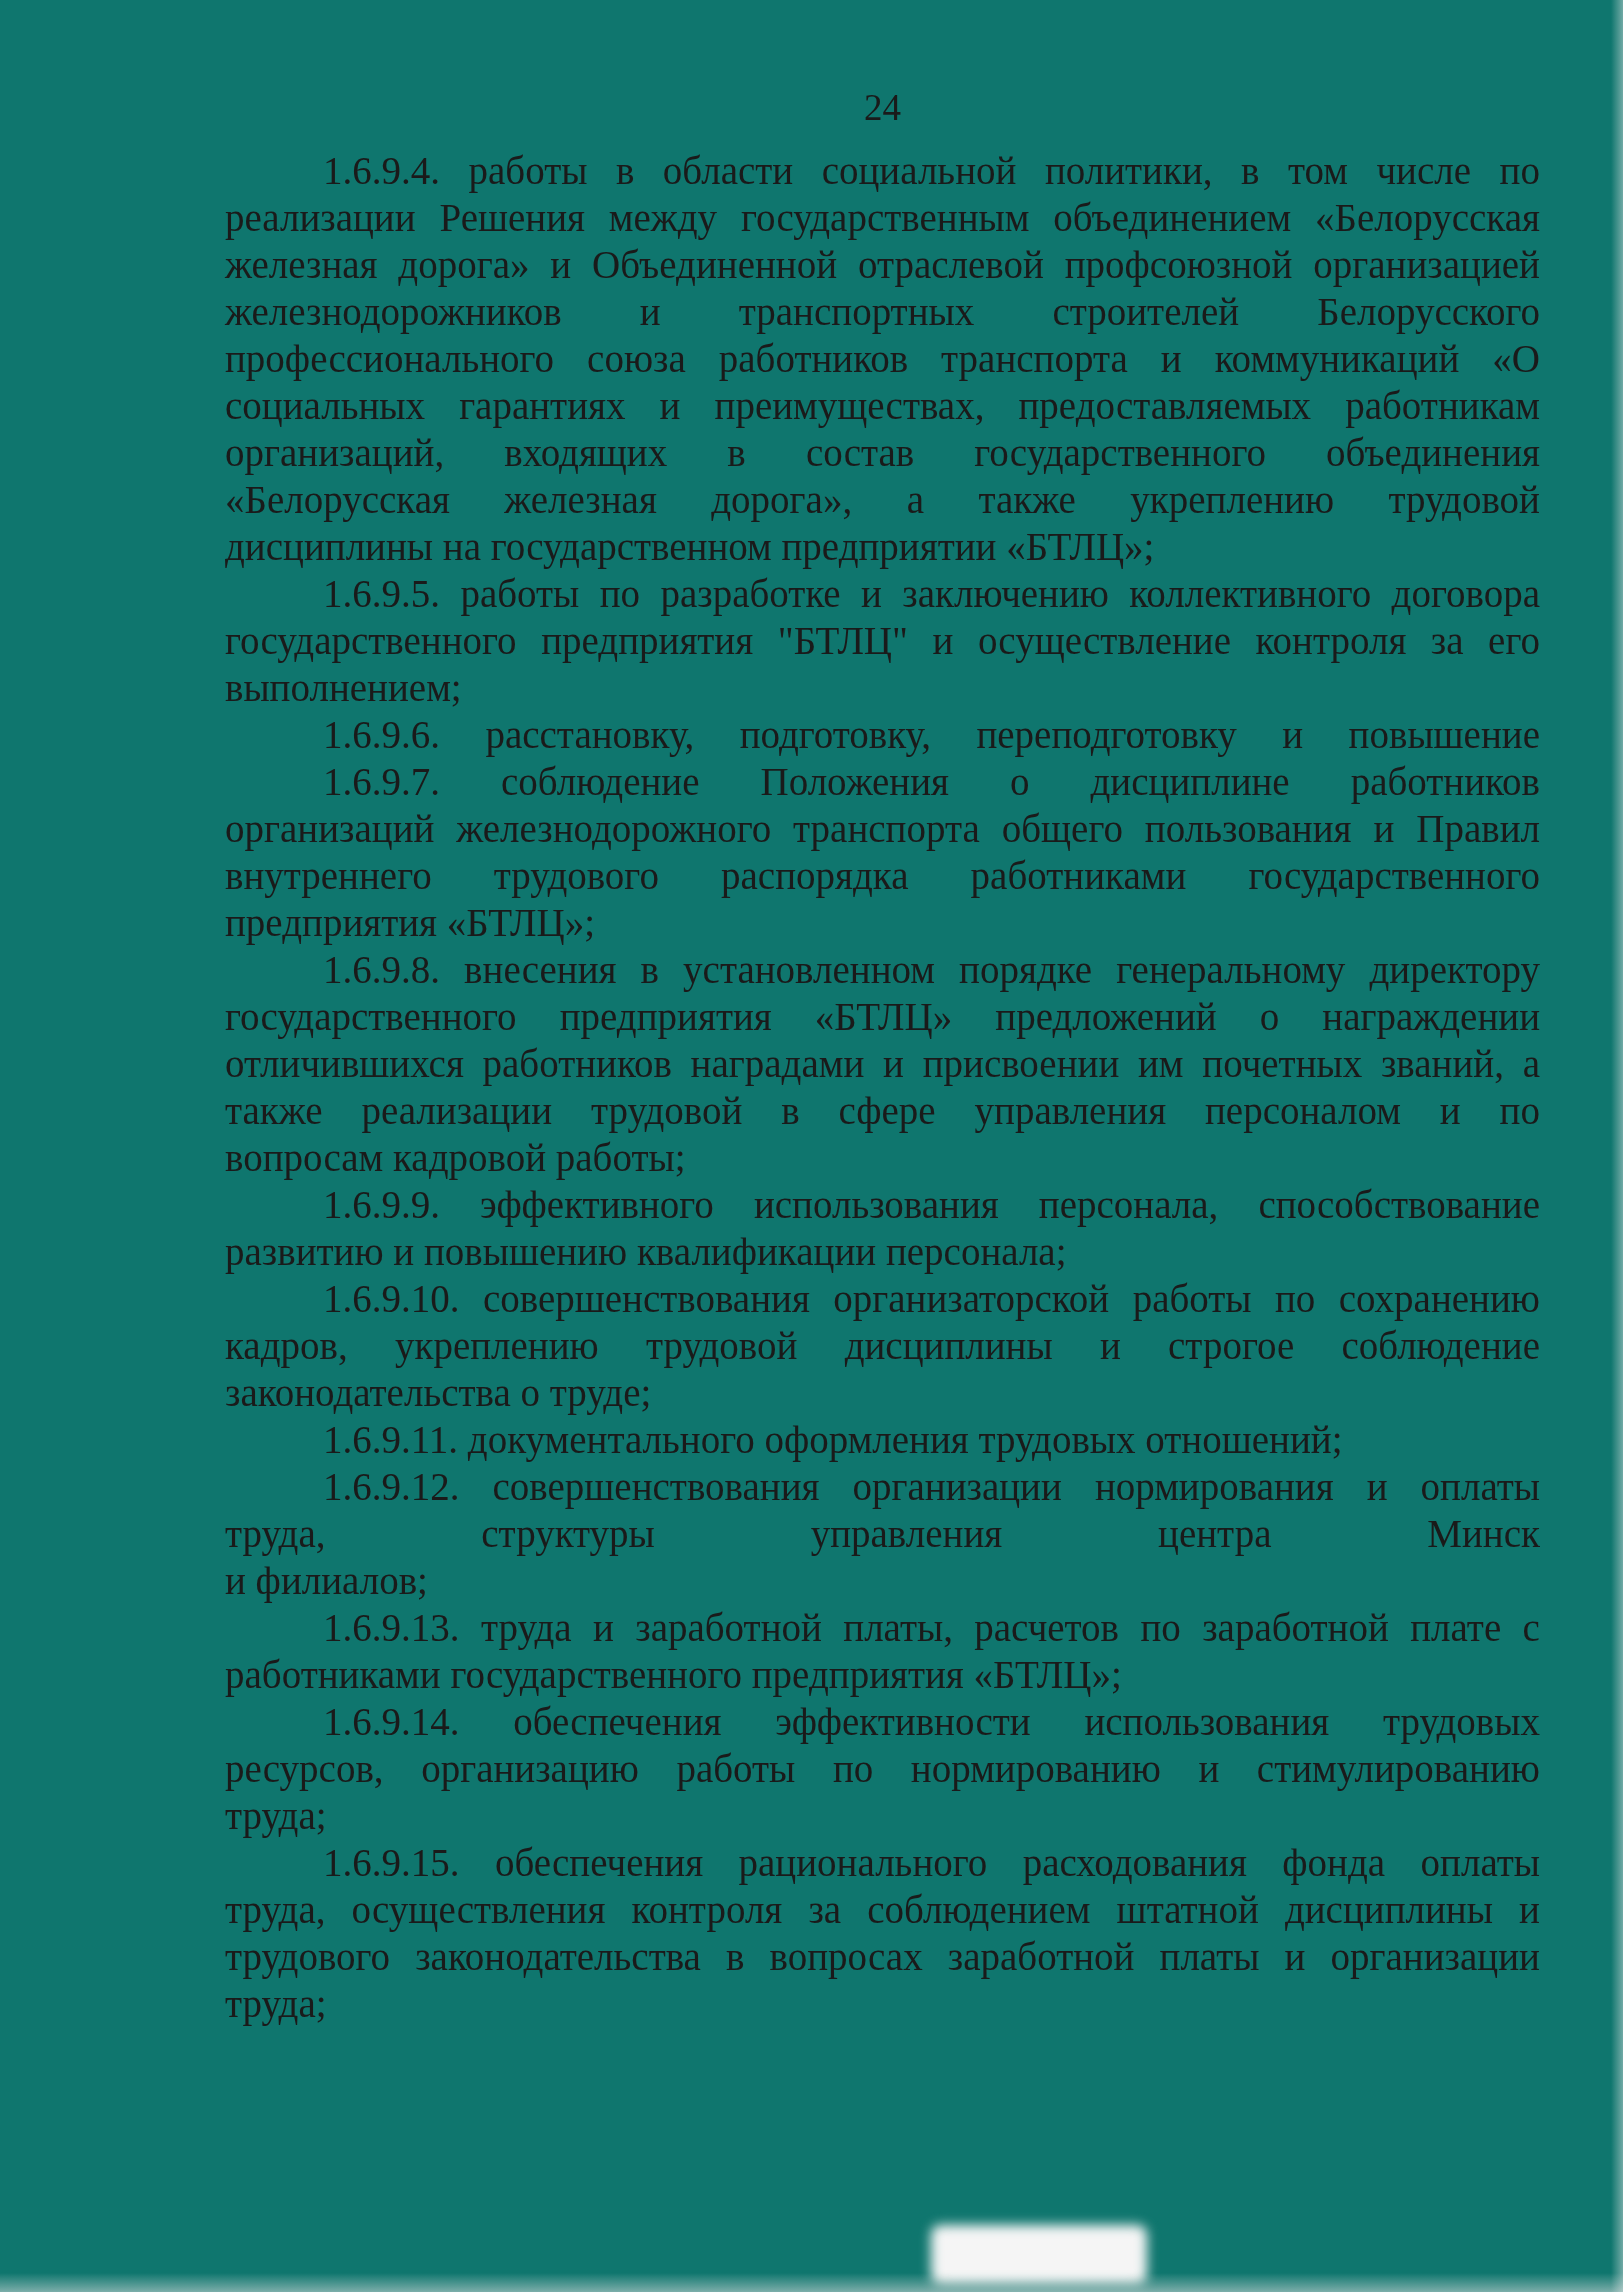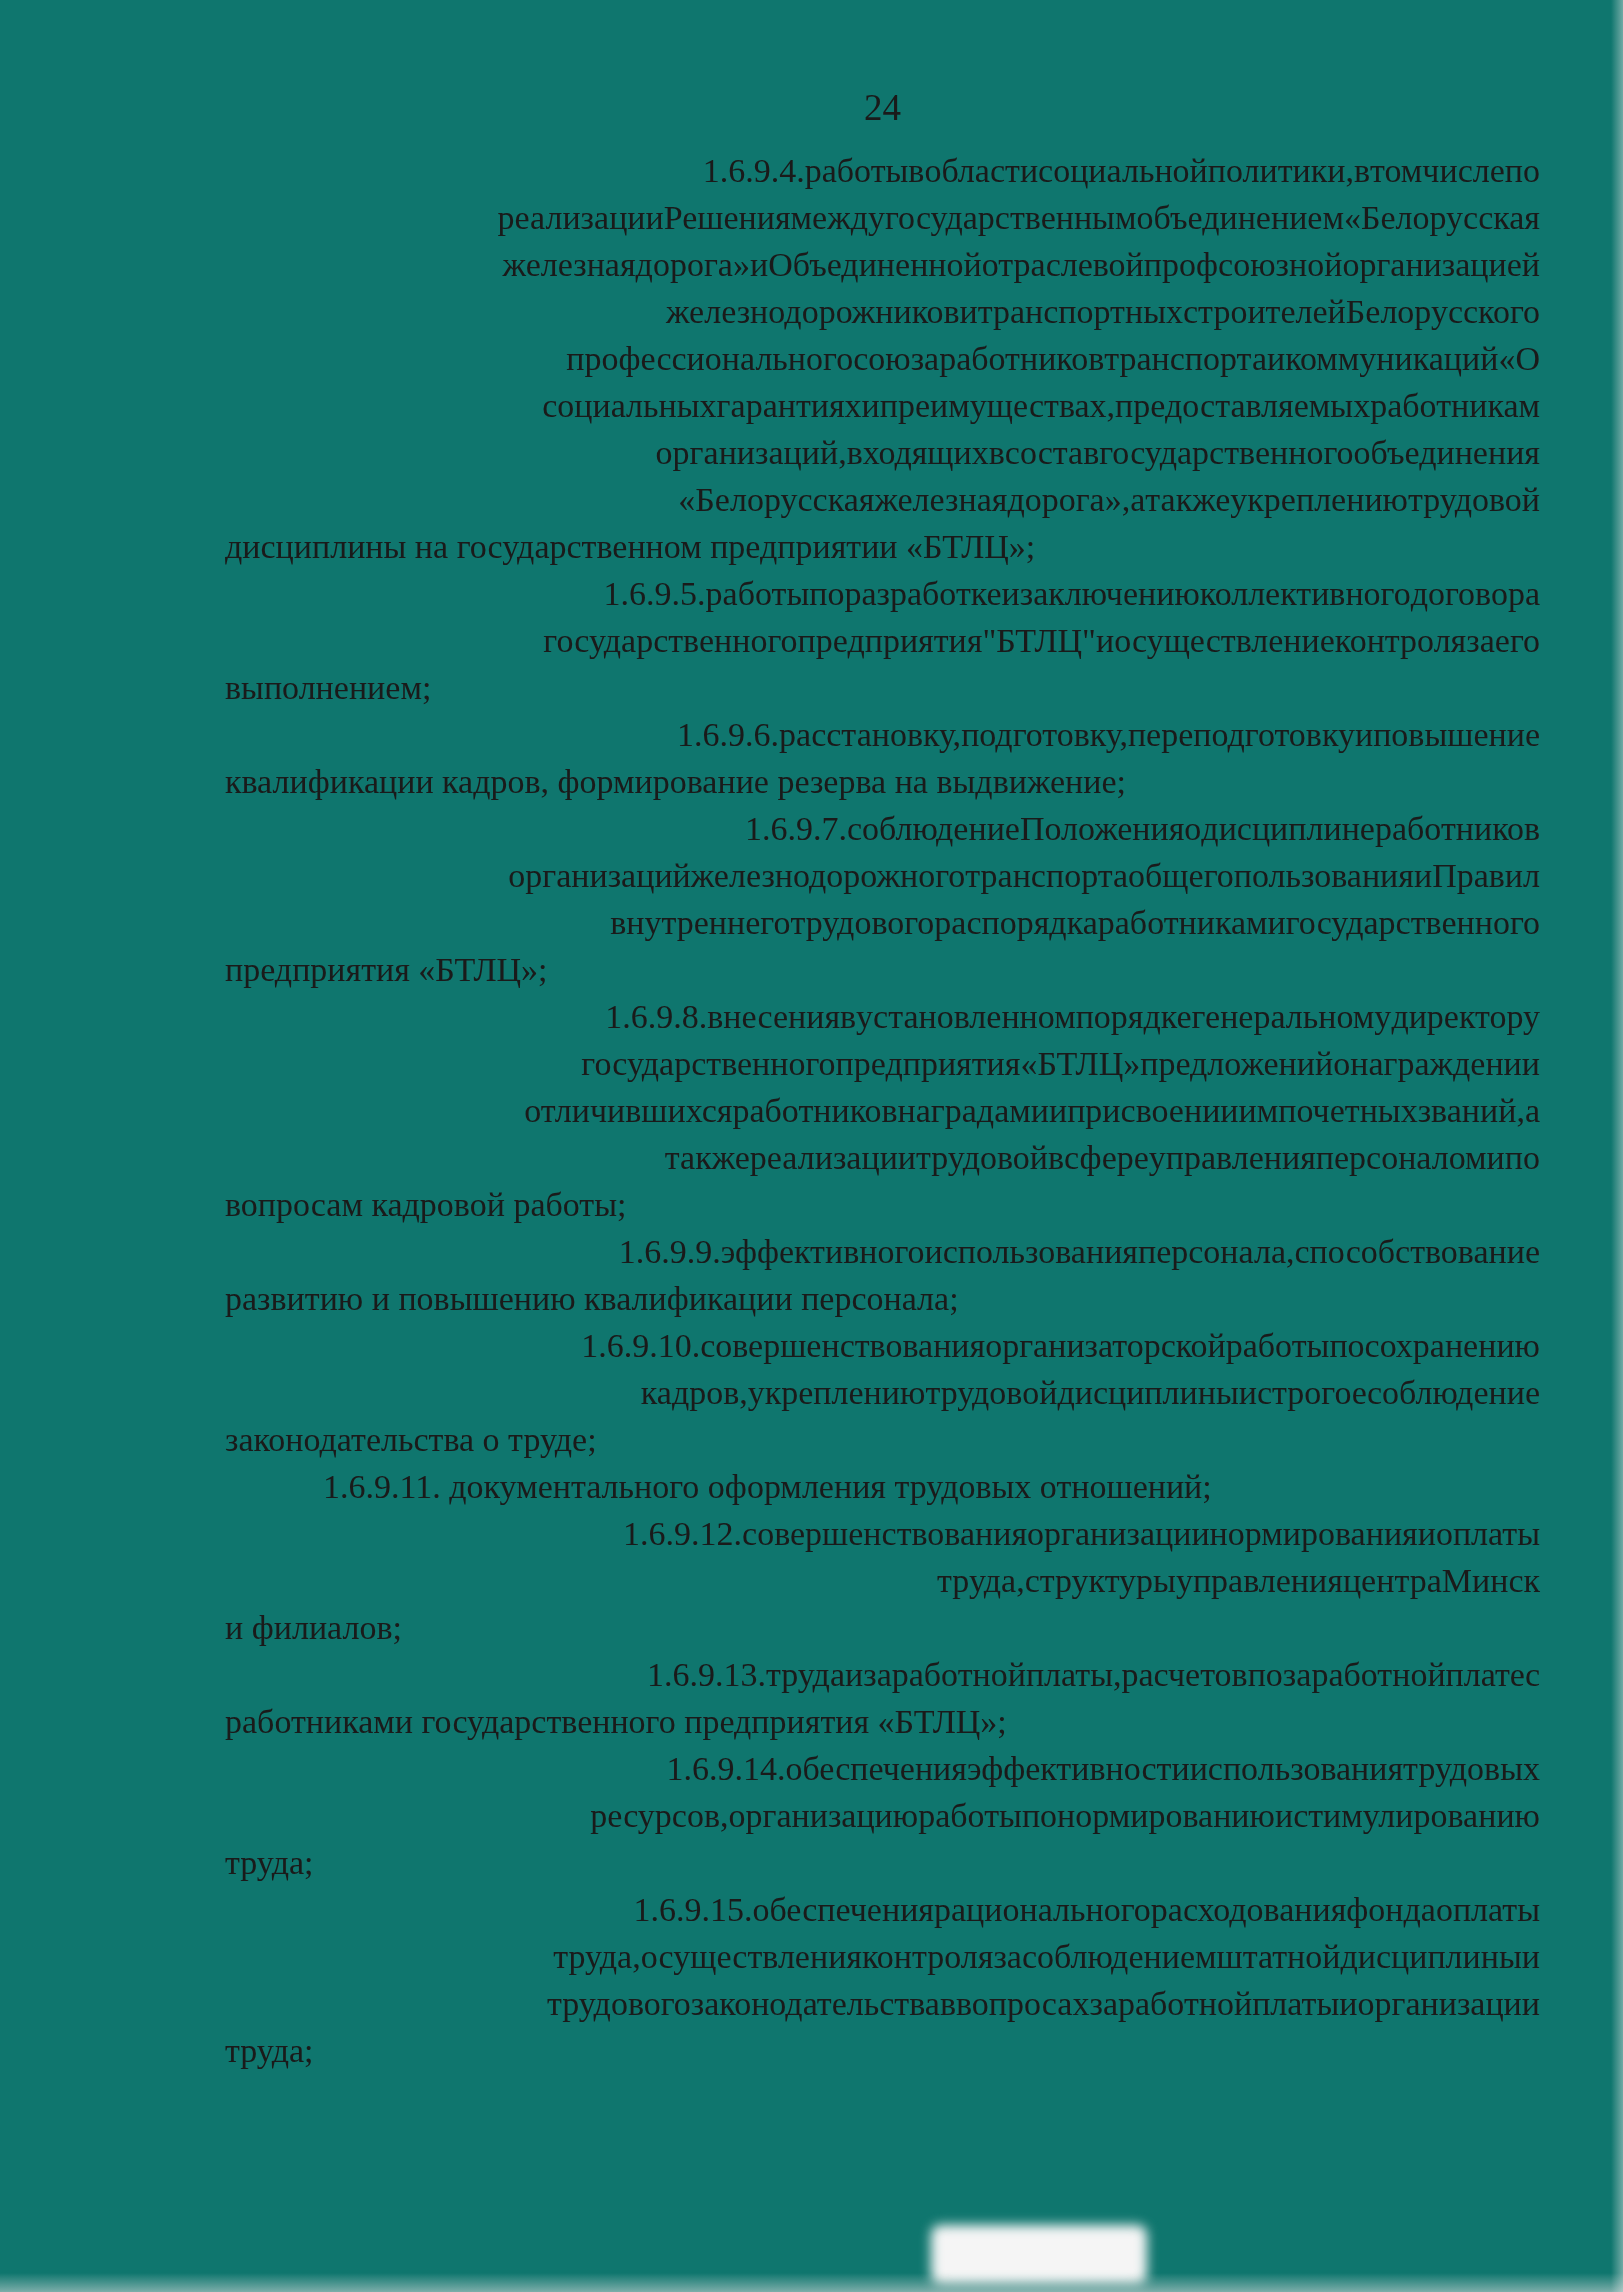--- a/index.html
+++ b/index.html
@@ -27,23 +27,23 @@
   }
   .doc-body {
     position: absolute;
     left: 225px;
     top: 147px;
     width: 1315px;
   }
   .line {
     height: 47px;
     line-height: 47px;
-    font-size: 34px;
+    font-size: 39px;
     display: flex;
-    justify-content: flex-end;
+    justify-content: space-between;
     white-space: nowrap;
     overflow: visible;
   }
   .line.first {
     padding-left: 98px;
   }
   .line.last {
     display: block;
     white-space: nowrap;
   }
@@ -176,21 +176,20 @@
       </div>
       <div class="line last">выполнением;</div>
       <div class="line first">
         <span>1.6.9.6.</span>
         <span>расстановку,</span>
         <span>подготовку,</span>
         <span>переподготовку</span>
         <span>и</span>
         <span>повышение</span>
       </div>
-      <div class="line last">квалификации кадров, формирование резерва на выдвижение;</div>
       <div class="line first">
         <span>1.6.9.7.</span>
         <span>соблюдение</span>
         <span>Положения</span>
         <span>о</span>
         <span>дисциплине</span>
         <span>работников</span>
       </div>
       <div class="line">
         <span>организаций</span>

